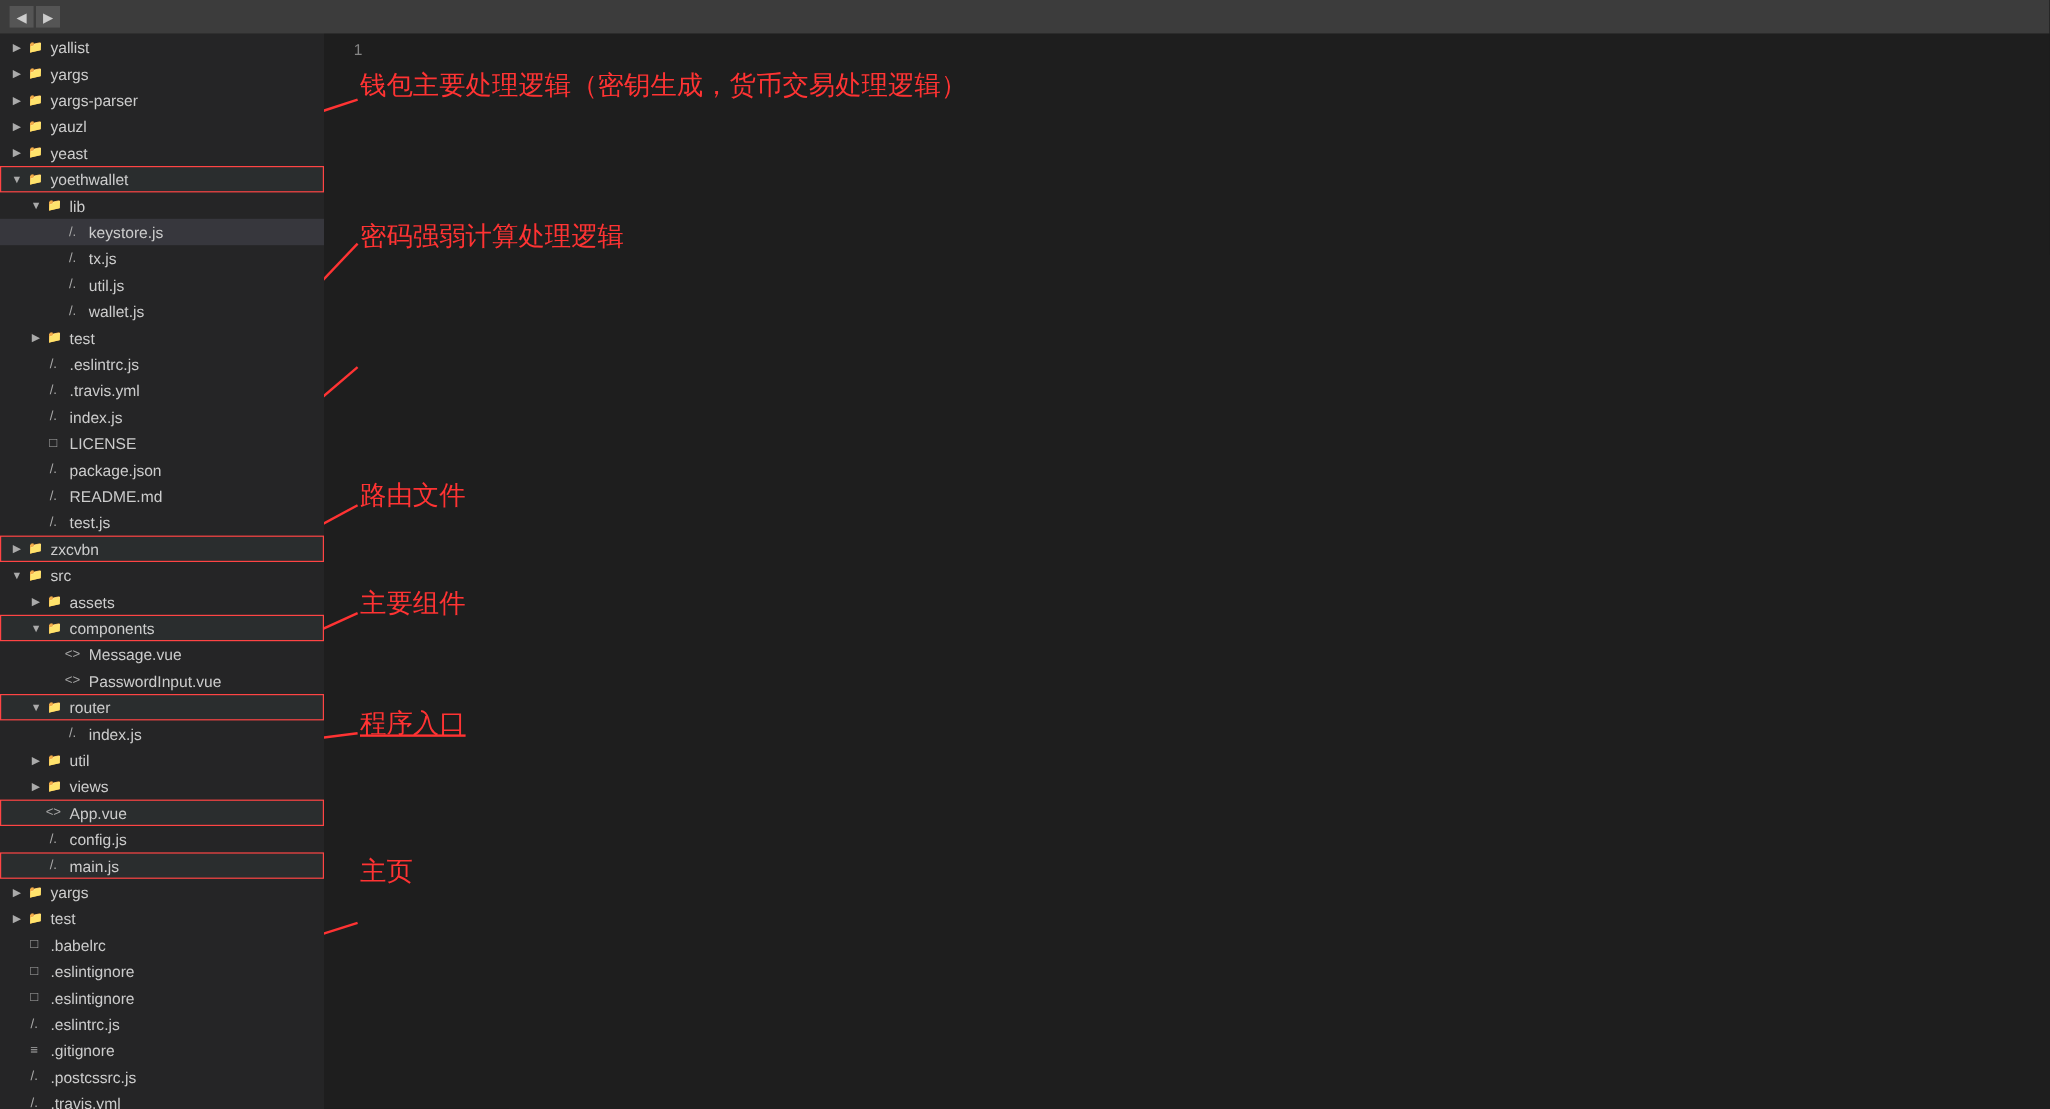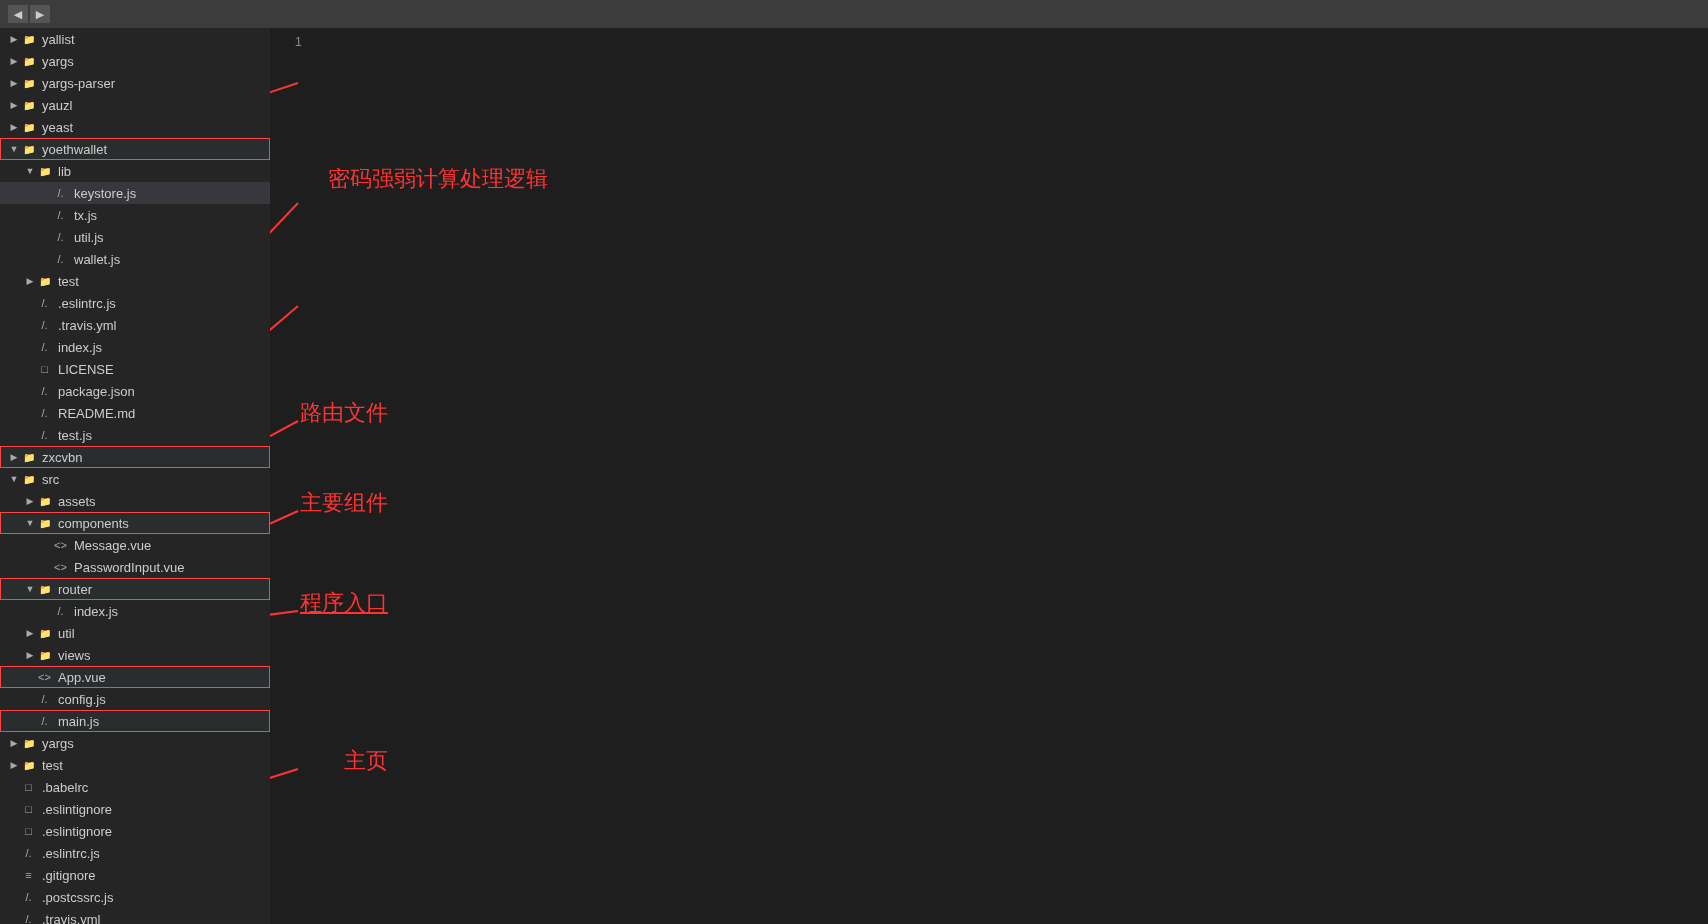--- a/index.html
+++ b/index.html
@@ -425,25 +425,26 @@
   </div>
 
   <div class="editor">
 
     <div class="line-numbers">
       <div>1</div>
     </div>
 
     <div class="annotations">
 
-      <span class="annotation-text" style="top: 136px; left: 30px; margin-left: 28px;">密码强弱计算处理逻辑</span>
+      <span class="annotation-text" style="top: 28px; left: 30px;">钱包主要处理逻辑（密钥生成，货币交易处理逻辑）</span>
+      <span class="annotation-text" style="top: 154px; left: 30px;">密码强弱计算处理逻辑</span>
       <span class="annotation-text" style="top: 370px; left: 30px;">路由文件</span>
       <span class="annotation-text" style="top: 460px; left: 30px;">主要组件</span>
       <span class="annotation-text" style="top: 560px; left: 30px; text-decoration: underline;">程序入口</span>
-      <span class="annotation-text" style="top: 718px; left: 30px; margin-left: 44px;">主页</span>
+      <span class="annotation-text" style="top: 683px; left: 30px;">主页</span>
 
       <svg class="arrows">
 
         <defs>
           <marker id="arrowhead" markerWidth="10" markerHeight="7" refX="10" refY="3.5" orient="auto">
             <polygon points="0 0, 10 3.5, 0 7" style="fill:#ff3333;stroke:none"></polygon>
           </marker>
         </defs>
 
         <line x1="28" y1="55" x2="-170" y2="120" marker-end="url(#arrowhead)" stroke="#ff3333" stroke-width="2"></line>

